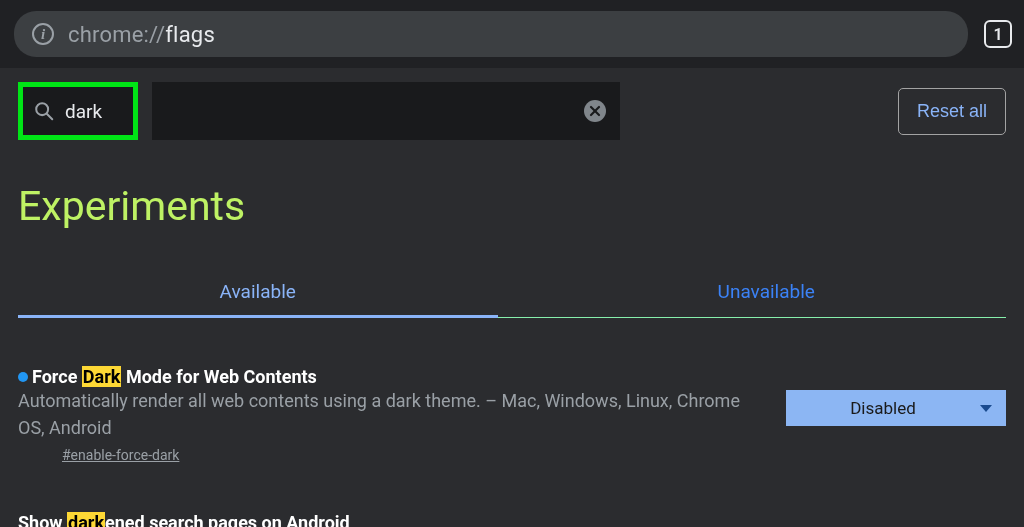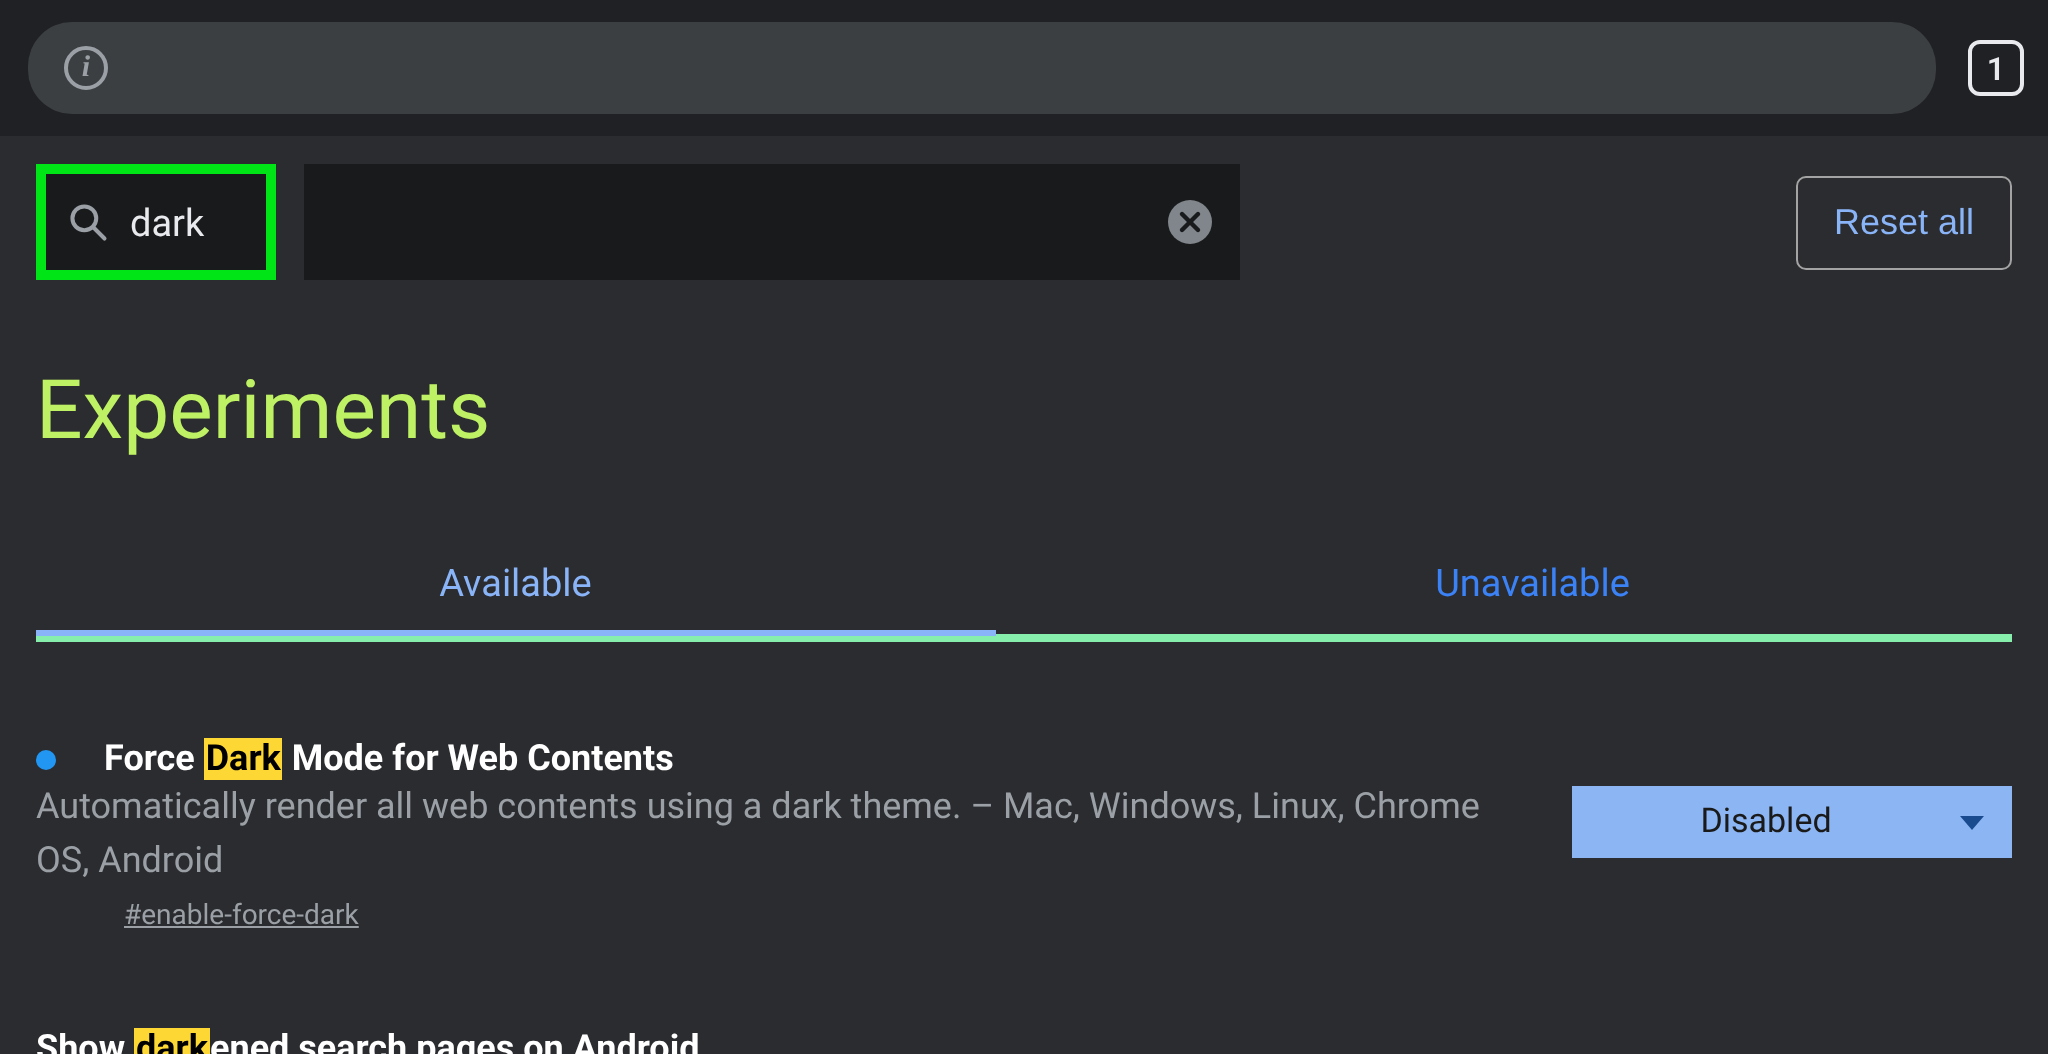--- a/index.html
+++ b/index.html
@@ -133,21 +133,21 @@
     font-weight: 400;
     color: #bef264;
   }
   .version {
     color: #9aa0a6;
     font-size: 17px;
   }
   .tabs {
     display: flex;
     margin-top: 34px;
-    border-bottom: 4px solid #86efac;
+    border-bottom: 1px solid #86efac;
     gap: 29px;
   }
   .tab {
     flex: 1;
     text-align: center;
     font-size: 19px;
     padding: 10px 0 14px 0;
     color: #3b82f6;
     cursor: pointer;
     position: relative;
@@ -165,21 +165,21 @@
   .flag-item {
     display: flex;
     padding: 48px 0 0 0;
     gap: 36px;
     align-items: flex-start;
   }
   .flag-main { flex: 1; }
   .flag-title-row {
     display: flex;
     align-items: center;
-    gap: 24px;
+    gap: 4px;
   }
   .dot {
     width: 10px; height: 10px;
     border-radius: 50%;
     background: #2196f3;
     flex: 0 0 auto;
   }
   .flag-title {
     font-size: 18px;
     font-weight: 700;
@@ -227,20 +227,23 @@
   .flag-item.cut {
     padding-top: 48px;
   }
 </style>
 </head>
 <body>
 
 <div class="omnibar-row">
   <div class="omnibox">
     <div class="site-info">i</div>
+    <div class="url">
+      <span>chrome://</span><span class="path">flags</span>
+    </div>
   </div>
   <div class="tab-counter">
     <span>1</span>
   </div>
 </div>
 
 <div class="content-wrap">
 
   <div class="toolbar">
     <div class="search-wrap">

